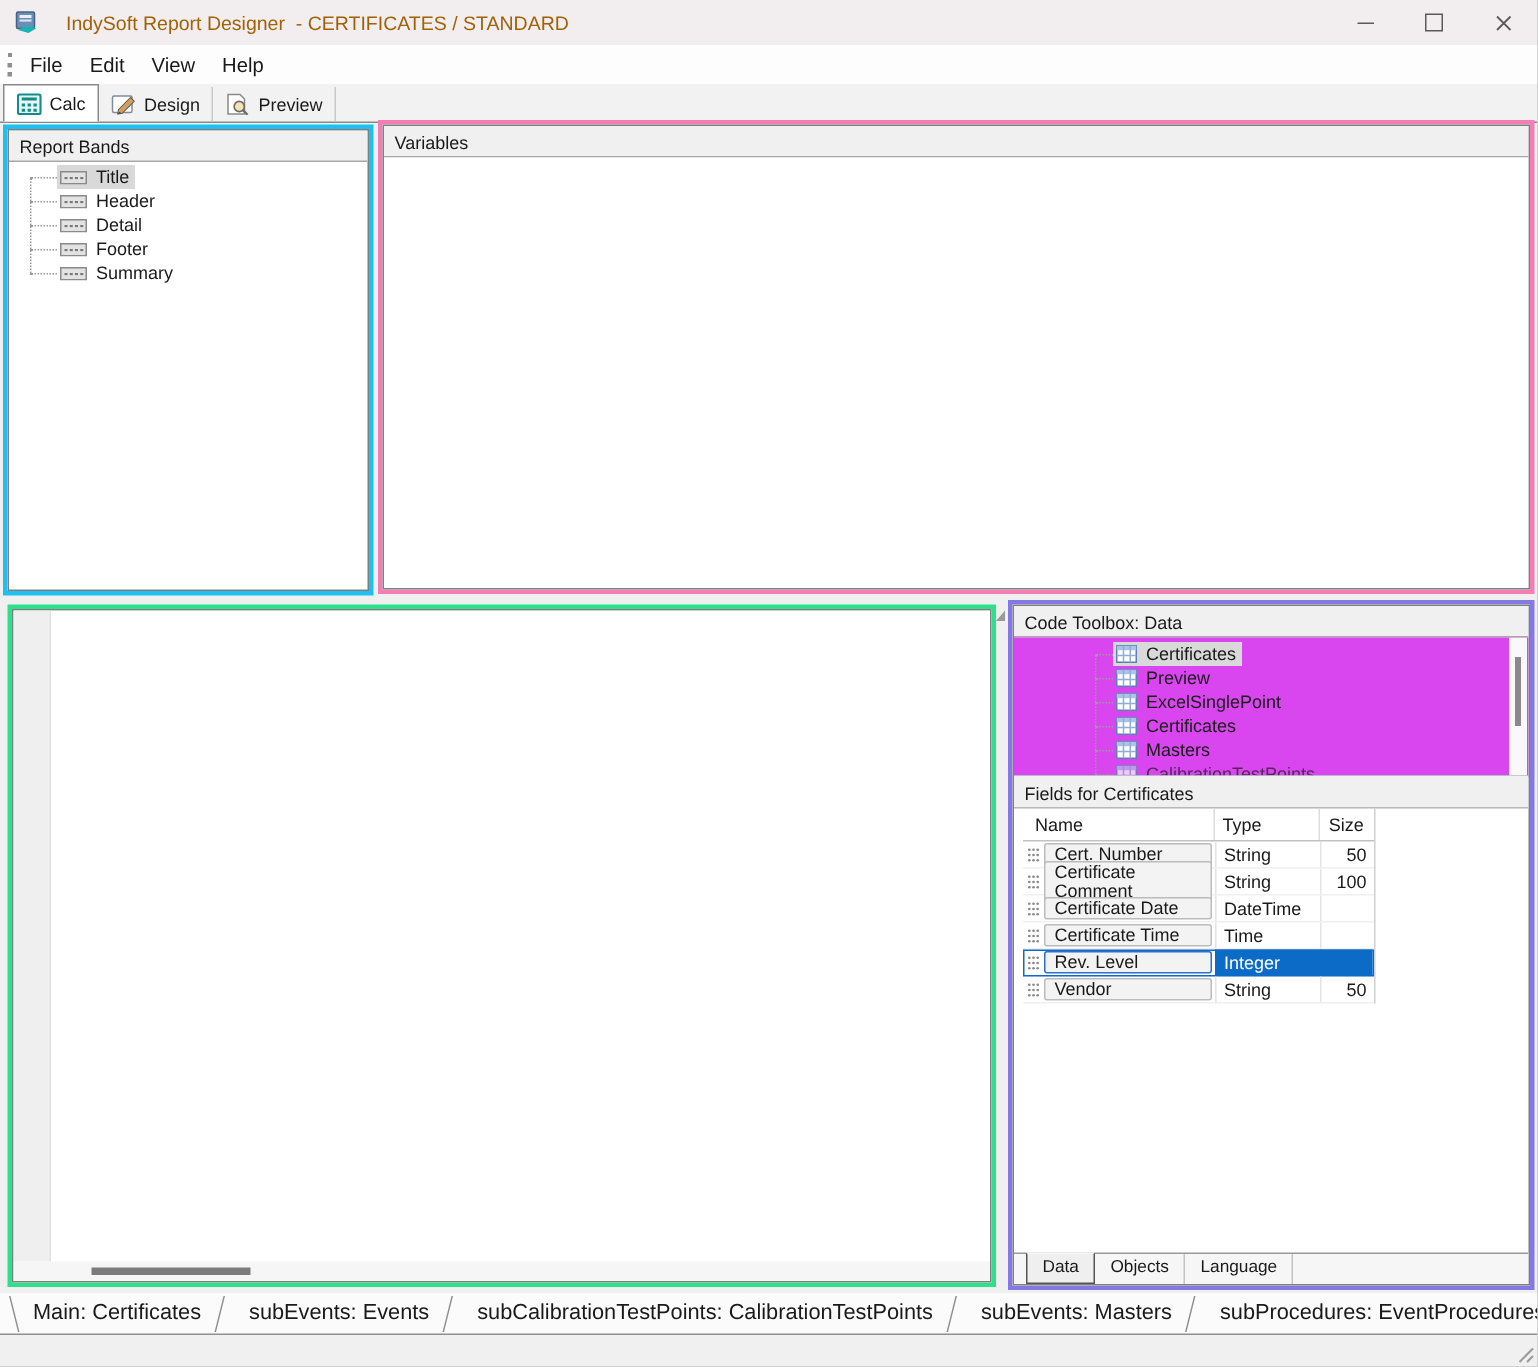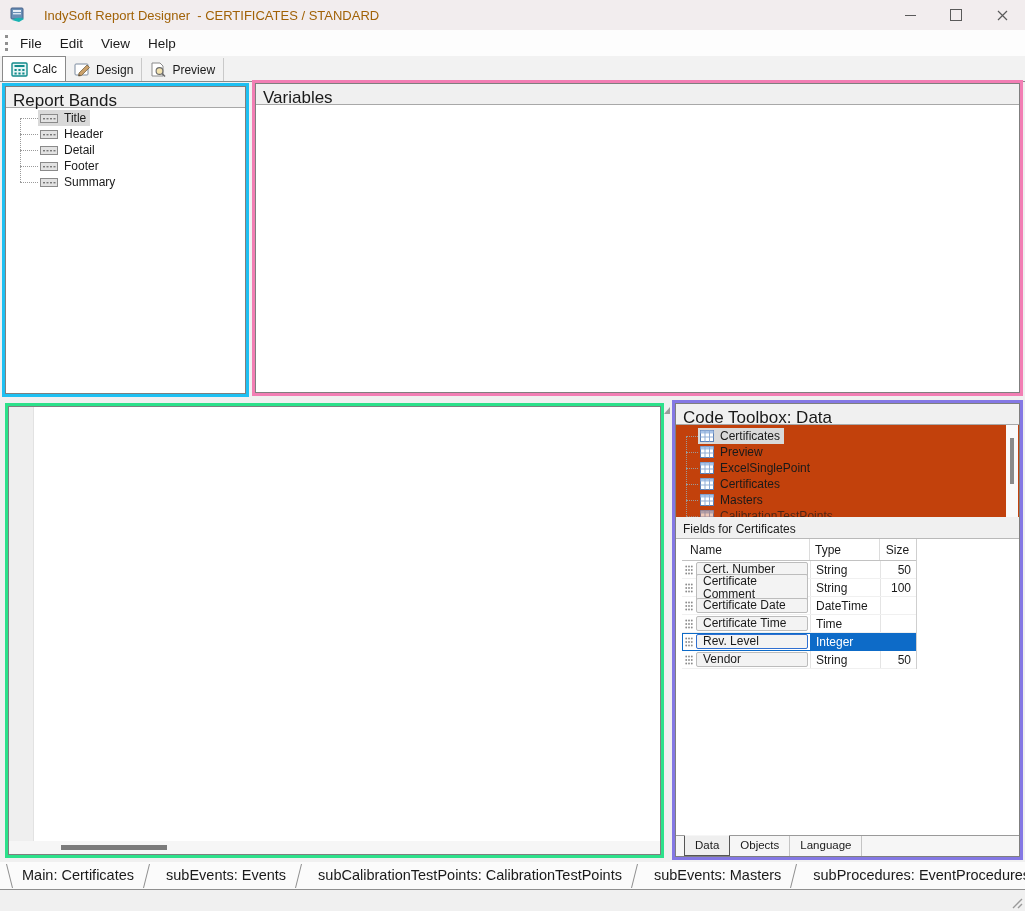--- a/index.html
+++ b/index.html
@@ -20,42 +20,42 @@
   .menu-grip { width:3px; height:16px; margin-left:5px; border-left:3px dotted #8f8f8f; }
   .menu-item { padding:3px 9px; font-size:13.5px; }
   
   .viewtabs { position:absolute; left:0; top:56px; width:1025px; height:25px; background:#f2f2f2; border-bottom:1px solid #8a8a8a; display:flex; align-items:flex-end; }
   .vtab { display:flex; align-items:center; gap:5px; height:23px; padding:0 8px; font-size:12px; border-right:1px solid #c9c9c9; }
   .vtab.sel { background:#fff; border:1px solid #8a8a8a; border-bottom:none; height:24px; margin-left:2px; }
   .vtab .ic { width:17px; height:15px; }
   
   .panel { position:absolute; box-sizing:border-box; border-style:solid; border-width:3px; }
   .panel-inner { position:absolute; inset:0; border:1px solid #7f7f7f; background:#fff; overflow:hidden; }
-  .panel-header { height:21px; background:#f0f0f0; border-bottom:1px solid #a8a8a8; font-size:17px; padding:4px 0 0 7px; box-sizing:border-box; }
+  .panel-header { height:21px; background:#f0f0f0; border-bottom:1px solid #a8a8a8; font-size:12px; padding:4px 0 0 7px; box-sizing:border-box; }
   
   .tree { position:relative; padding-top:2px; }
   .tree-vline { position:absolute; border-left:1px dotted #9a9a9a; }
   .trow { position:relative; height:16px; display:flex; align-items:center; }
   .trow .hline { position:absolute; border-top:1px dotted #9a9a9a; top:8px; }
   .node { display:flex; align-items:center; gap:6px; padding:1px 4px 1px 2px; }
   .node.sel { background:#d9d9d9; }
   .node span { font-size:12px; white-space:nowrap; }
   
   .rb .trow { padding-left:32px; }
   .rb .hline { left:14px; width:18px; }
   
   .dt .trow { padding-left:22px; }
   .dt .hline { left:10px; width:12px; }
   
   .editor-content { position:absolute; inset:0; background:#fff; }
   .gutter { position:absolute; left:0; top:0; bottom:13px; width:24px; background:#efefef; border-right:1px solid #e2e2e2; }
   .hscroll { position:absolute; left:0; right:0; bottom:0; height:13px; background:#f6f6f6; }
   .hthumb { position:absolute; left:52px; top:4px; width:106px; height:5px; background:#7b7b7b; }
   
-  .treebox { position:absolute; left:0; right:0; top:21px; height:92px; background:#c2410c; border-bottom:1px solid #22c55e; overflow:hidden; }
+  .treebox { position:absolute; left:0; right:0; top:21px; height:92px; background:#d946ef; border-bottom:1px solid #22c55e; overflow:hidden;padding-left:44px; }
   .vscroll { position:absolute; right:1px; top:0; bottom:0; width:12px; background:#f9f9f9; }
   .vthumb { position:absolute; left:4px; top:13px; width:4px; height:46px; background:#8a8a8a; }
   .fields-strip { position:absolute; left:0; right:0; top:113px; height:22px; background:#f0f0f0; border-bottom:1px solid #b9b9b9; font-size:12px; padding:5px 0 0 7px; box-sizing:border-box; }
   .ftable { position:absolute; left:6px; top:135px; width:234px; border-right:1px solid #cfcfcf; }
   .frow, .fhead { display:flex; align-items:center; }
   .fhead { height:21px; border-bottom:1px solid #c2c2c2; }
   .fhead .hc { font-size:12px; height:100%; box-sizing:border-box; display:flex; align-items:center; border-right:1px solid #dcdcdc; }
   .hc.name { width:128px; padding-left:8px; }
   .hc.type { width:70px; padding-left:5px; }
   .hc.size { width:35px; justify-content:center; border-right:none; }

